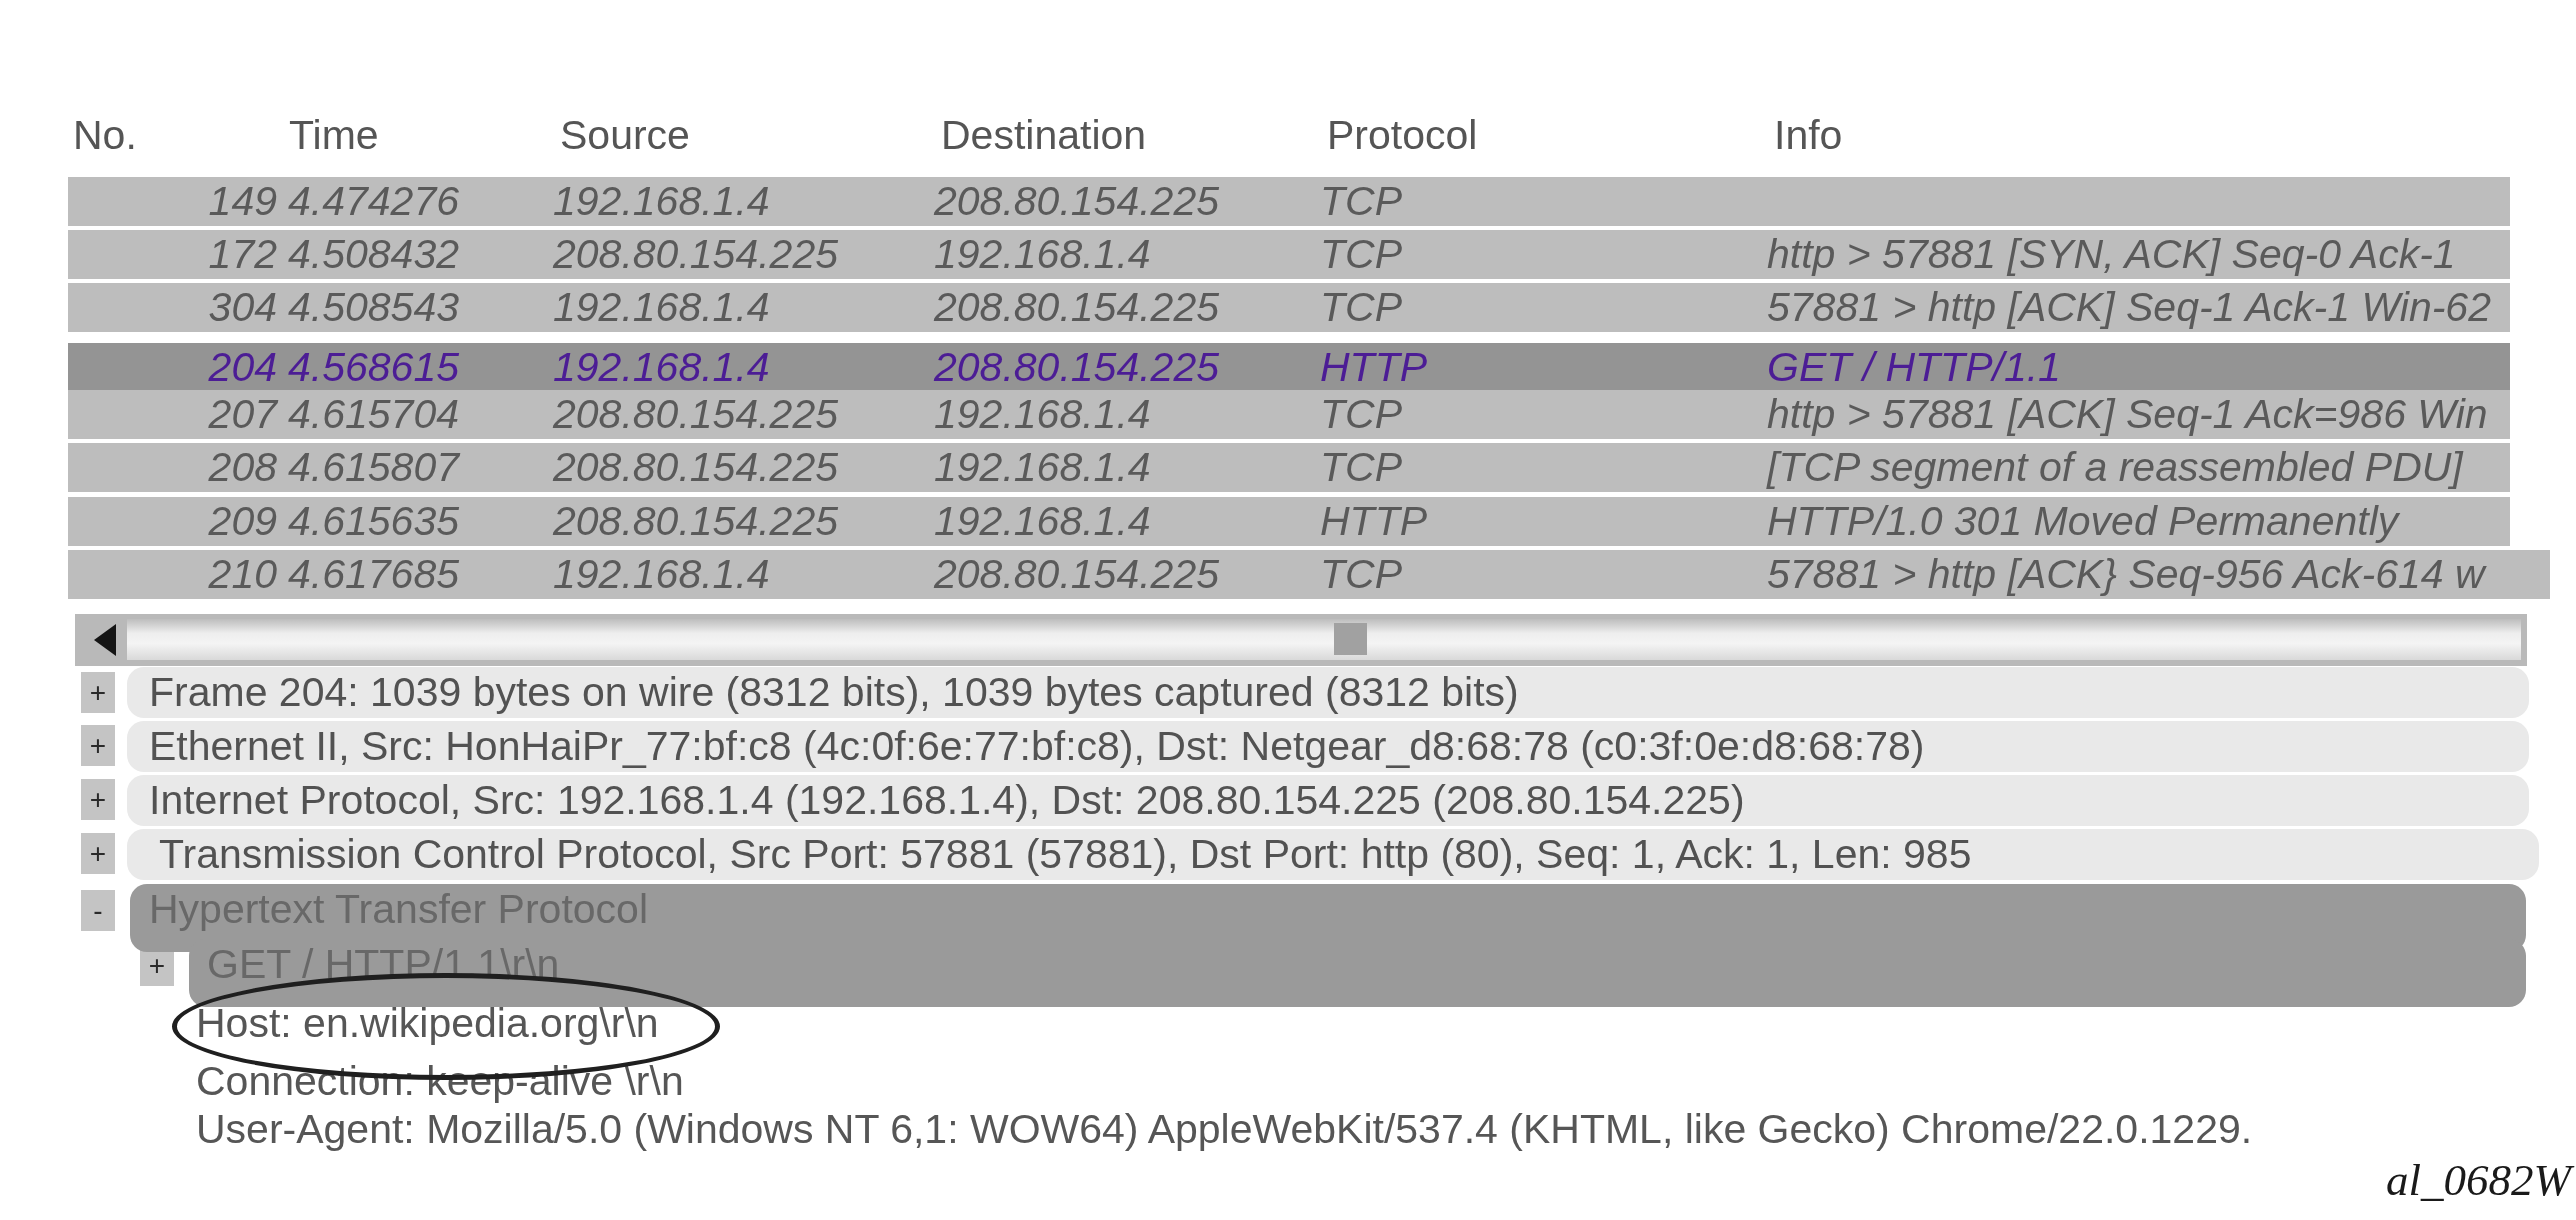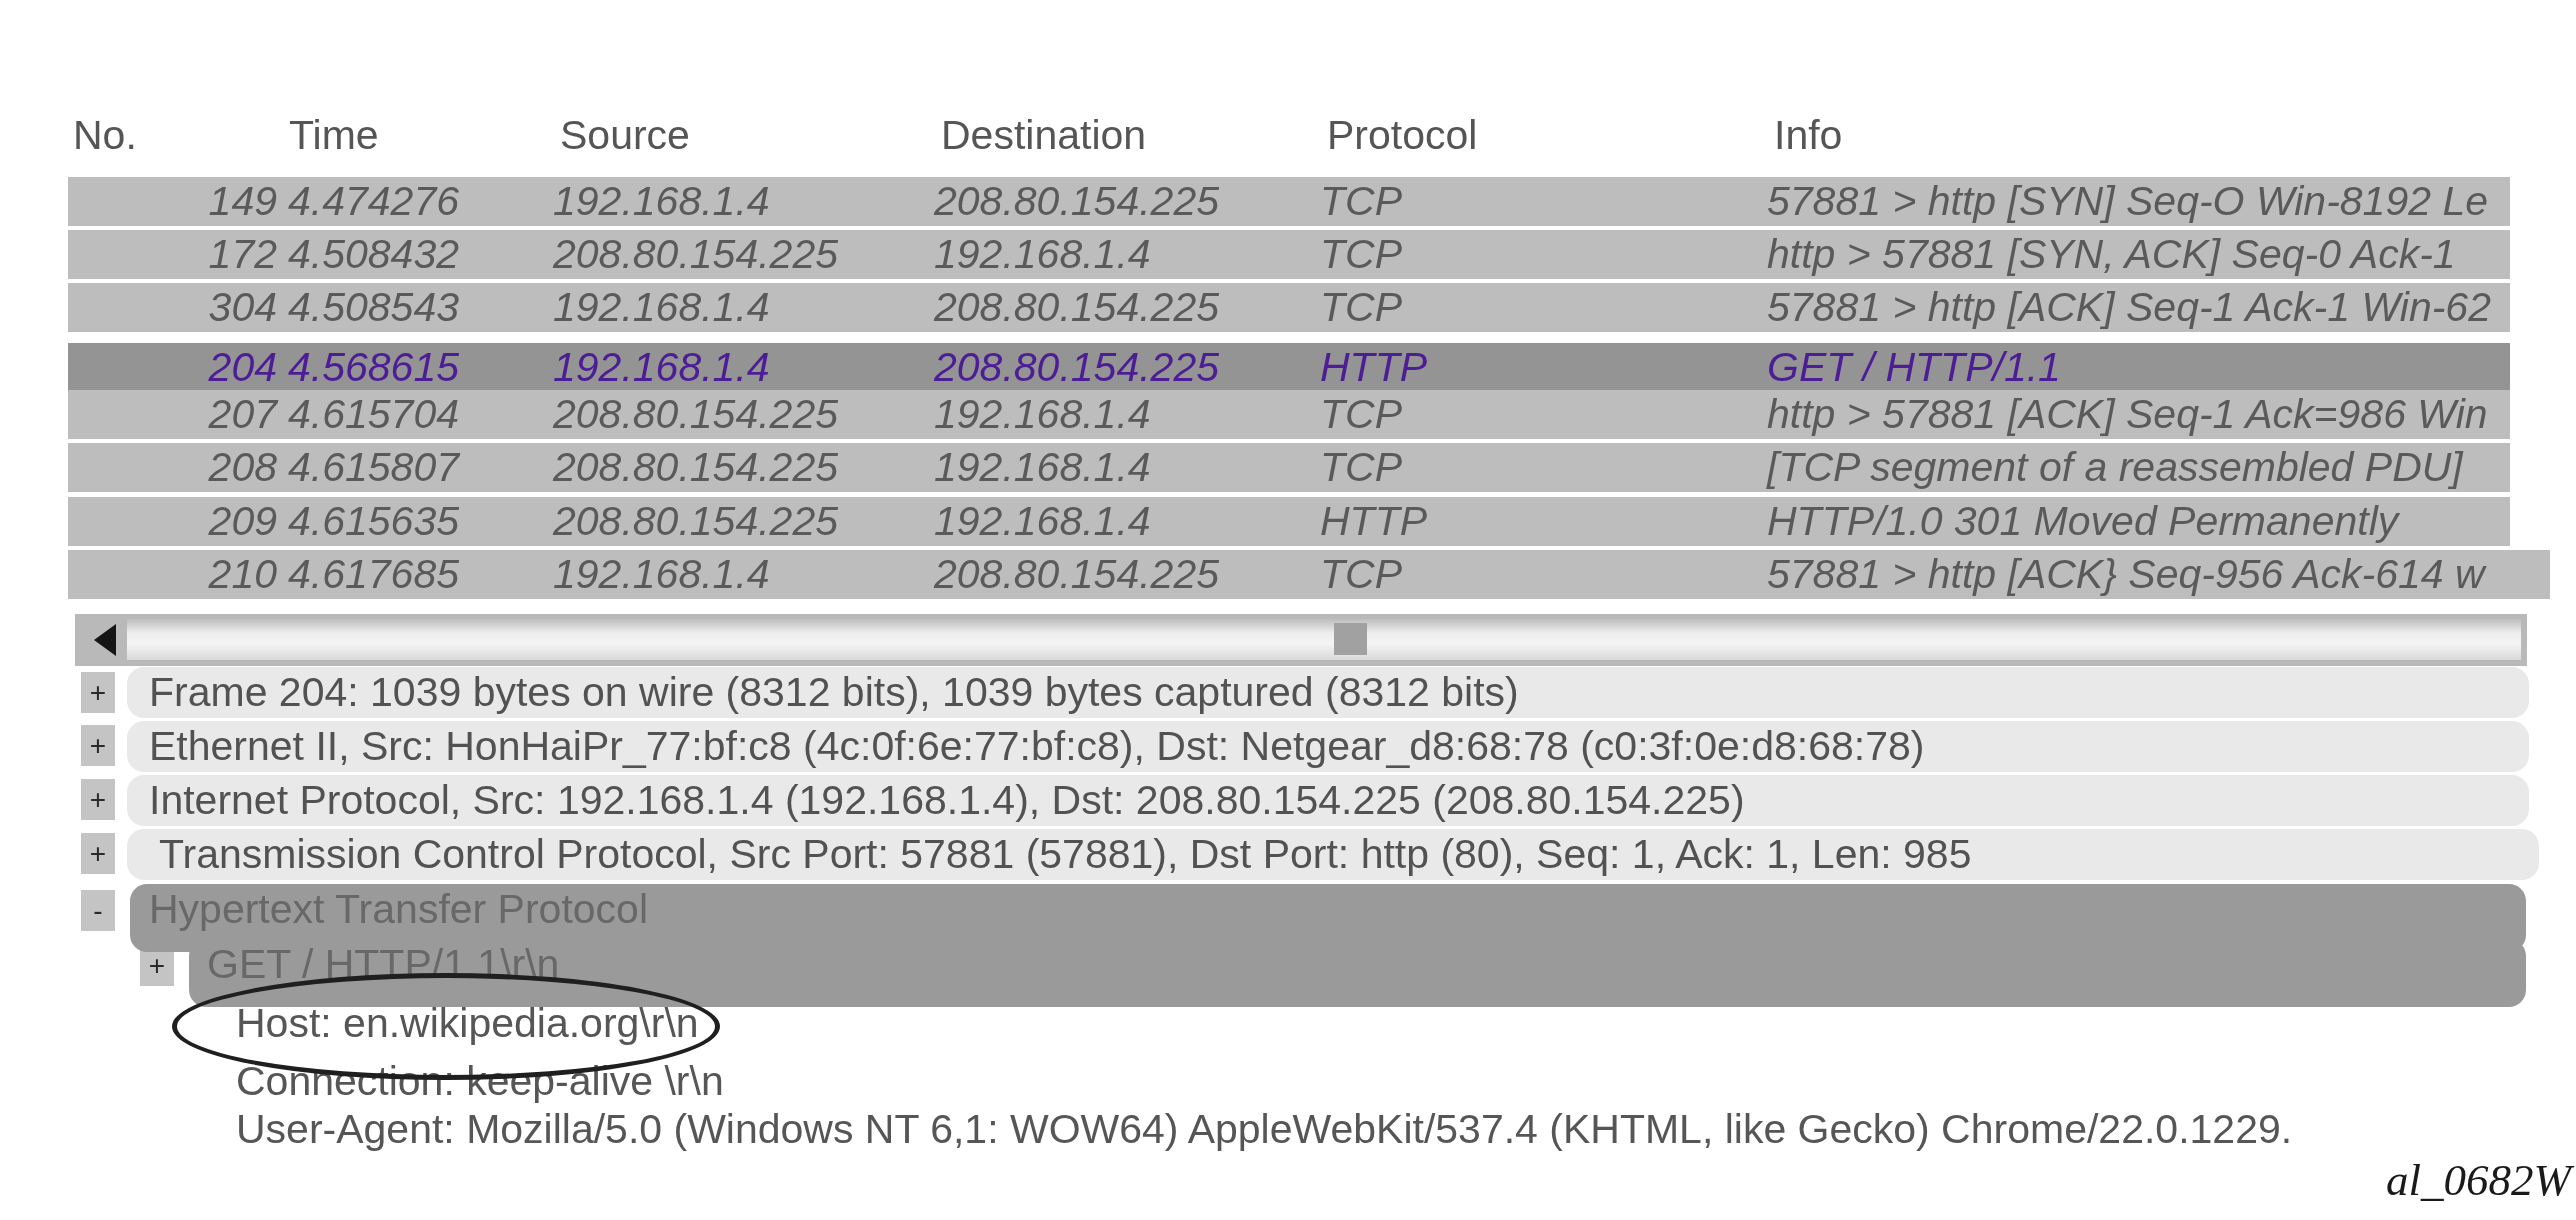--- a/index.html
+++ b/index.html
@@ -37,21 +37,21 @@
   
   .drow{position:absolute;font-size:41px;color:#525252;white-space:nowrap;border-radius:17px;}
   .drow.light{left:127px;width:2402px;height:51px;line-height:51px;background:#e9e9e9;}
   .drow.light .dtext{margin-left:22px;}
   .drow.dark{background:#9a9a9a;height:68px;line-height:51px;color:#686868;}
   .d0{top:667px;} .d1{top:721px;} .d2{top:775px;} .d3{top:829px;padding-left:10px;}
   .d4{top:884px;left:130px;width:2396px;}
   .d4 .dtext{margin-left:19px;}
   .d5{top:939px;left:189px;width:2337px;color:#757575;}
   .d5 .dtext{margin-left:18px;}
-  .drow.plain{left:196px;height:47px;line-height:47px;color:#565656;background:transparent;margin-left:40px;}
+  .drow.plain{left:196px;height:47px;line-height:47px;color:#565656;background:transparent;}
   .d6{top:1000px;} .d7{top:1058px;} .d8{top:1106px;}
 
   .expander{position:absolute;width:34px;height:41px;background:#c4c4c4;
             color:#2a2a2a;font-size:28px;line-height:41px;text-align:center;}
   .e0{left:81px;top:672px;} .e1{left:81px;top:725px;}
   .e2{left:81px;top:779px;} .e3{left:81px;top:833px;}
   .e4{left:81px;top:890px;} .e5{left:140px;top:945px;}
 
   
   .circle-annotation{position:absolute;left:172px;top:973px;width:538px;height:97px;
@@ -72,21 +72,20 @@
   <span class="h-proto">Protocol</span>
   <span class="h-info">Info</span>
 </div>
 
 <div class="prow r0">
   <span class="c-no">149</span>
   <span class="c-time">4.474276</span>
   <span class="c-src">192.168.1.4</span>
   <span class="c-dst">208.80.154.225</span>
   <span class="c-proto">TCP</span>
-  <span class="c-info">57881 &gt; http [SYN] Seq-O Win-8192 Le</span>
 </div>
 <div class="prow r1">
   <span class="c-no">172</span>
   <span class="c-time">4.508432</span>
   <span class="c-src">208.80.154.225</span>
   <span class="c-dst">192.168.1.4</span>
   <span class="c-proto">TCP</span>
   <span class="c-info">http &gt; 57881 [SYN, ACK] Seq-0 Ack-1</span>
 </div>
 <div class="prow r2">

